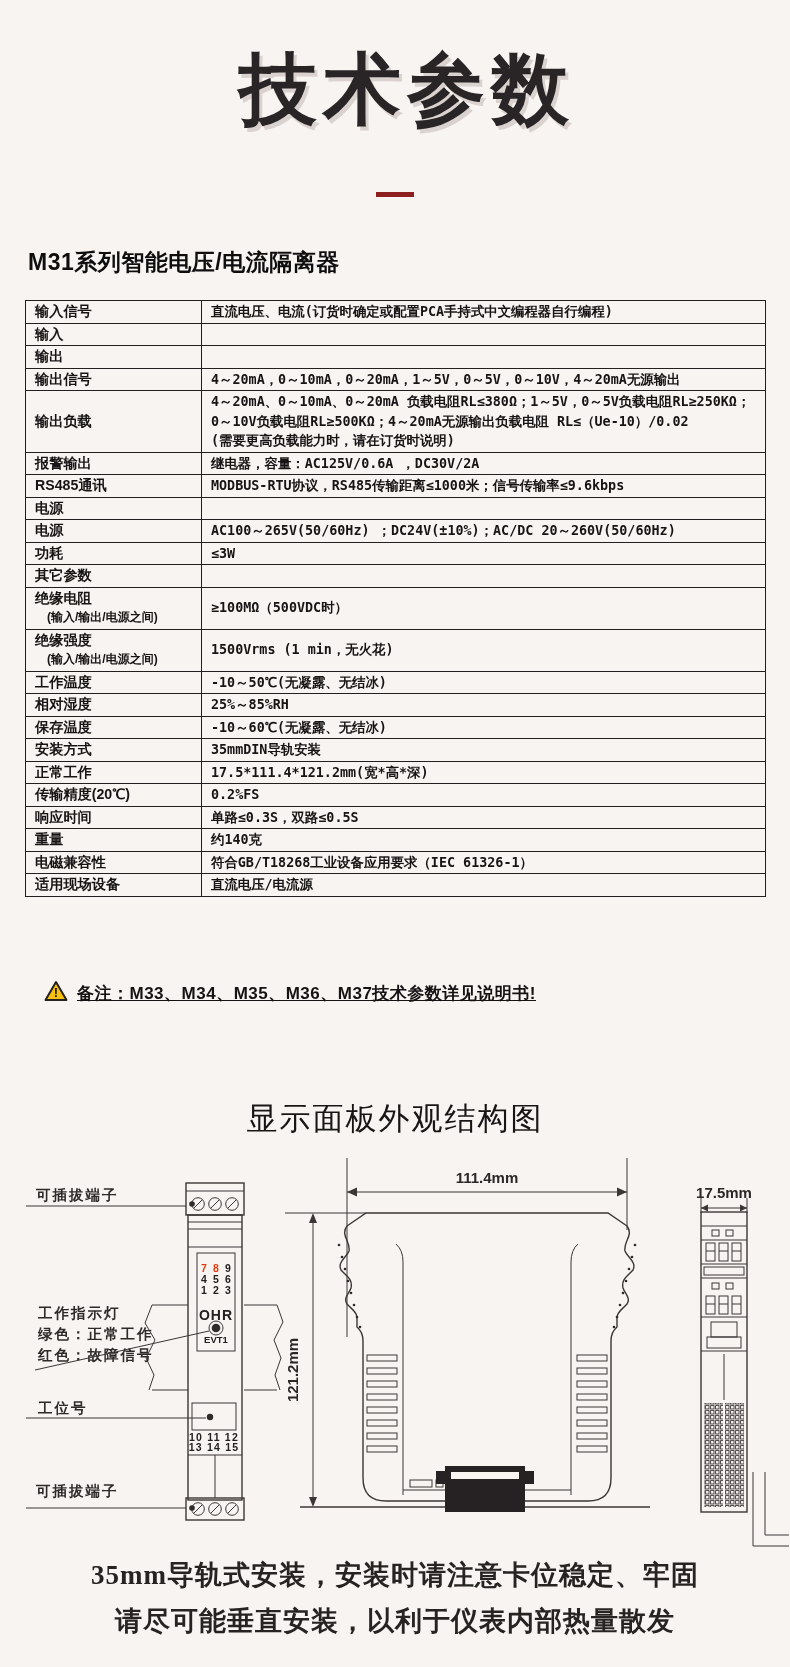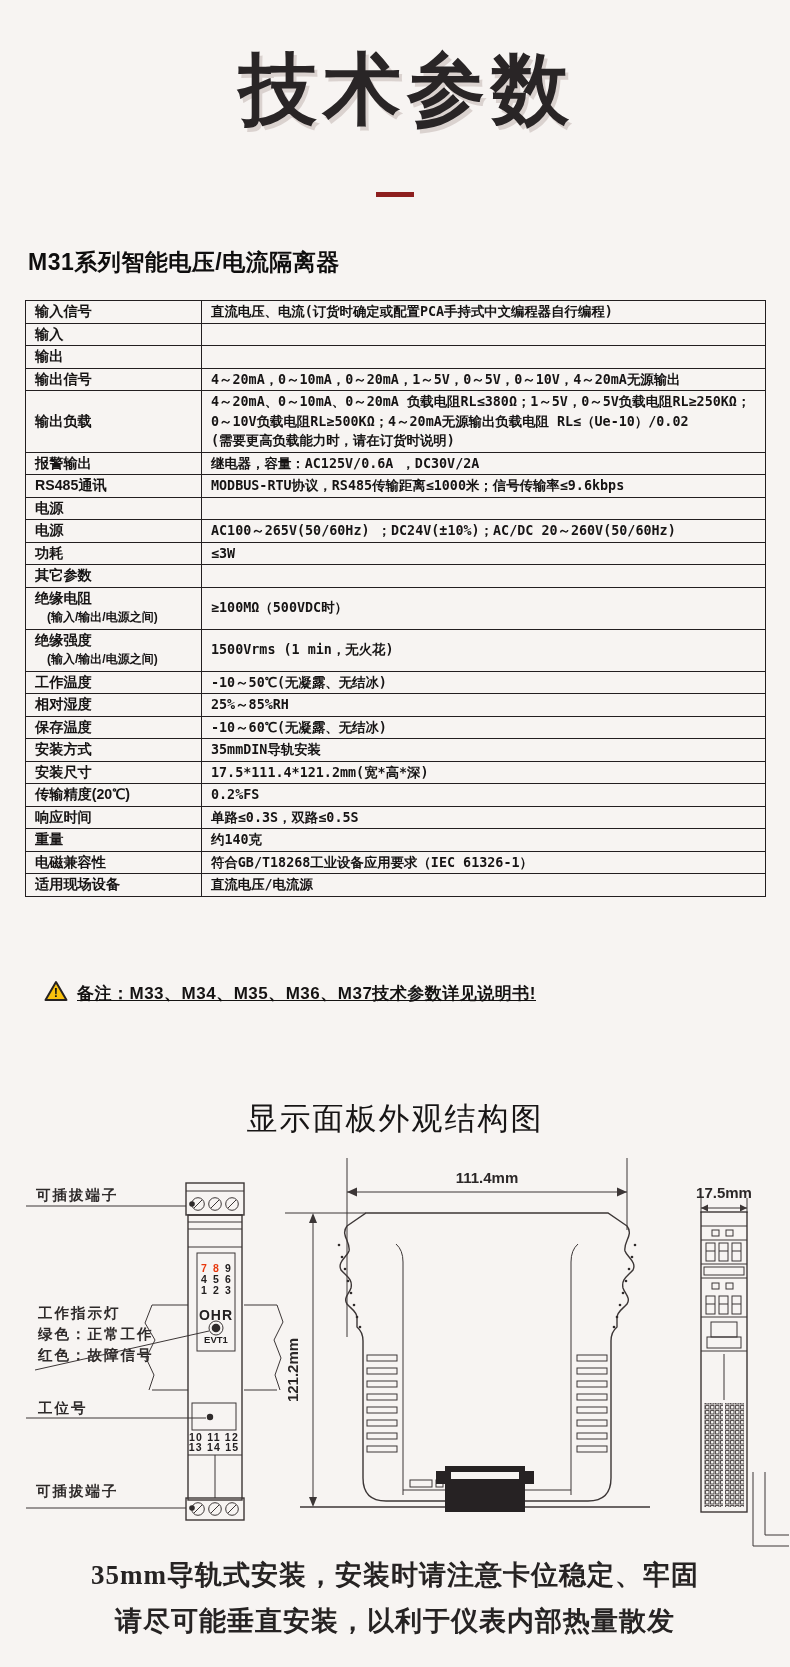--- a/index.html
+++ b/index.html
@@ -134,21 +134,21 @@
         </tr>
         <tr>
           <td class="k"><span class="k1">保存温度</span></td>
           <td class="v">-10～60℃(无凝露、无结冰)</td>
         </tr>
         <tr>
           <td class="k"><span class="k1">安装方式</span></td>
           <td class="v">35mmDIN导轨安装</td>
         </tr>
         <tr>
-          <td class="k"><span class="k1">安装尺寸</span></td>
+          <td class="k"><span class="k1">正常工作</span></td>
           <td class="v">17.5*111.4*121.2mm(宽*高*深)</td>
         </tr>
         <tr>
           <td class="k"><span class="k1">传输精度(20℃)</span></td>
           <td class="v">0.2%FS</td>
         </tr>
         <tr>
           <td class="k"><span class="k1">响应时间</span></td>
           <td class="v">单路≤0.3S，双路≤0.5S</td>
         </tr>

